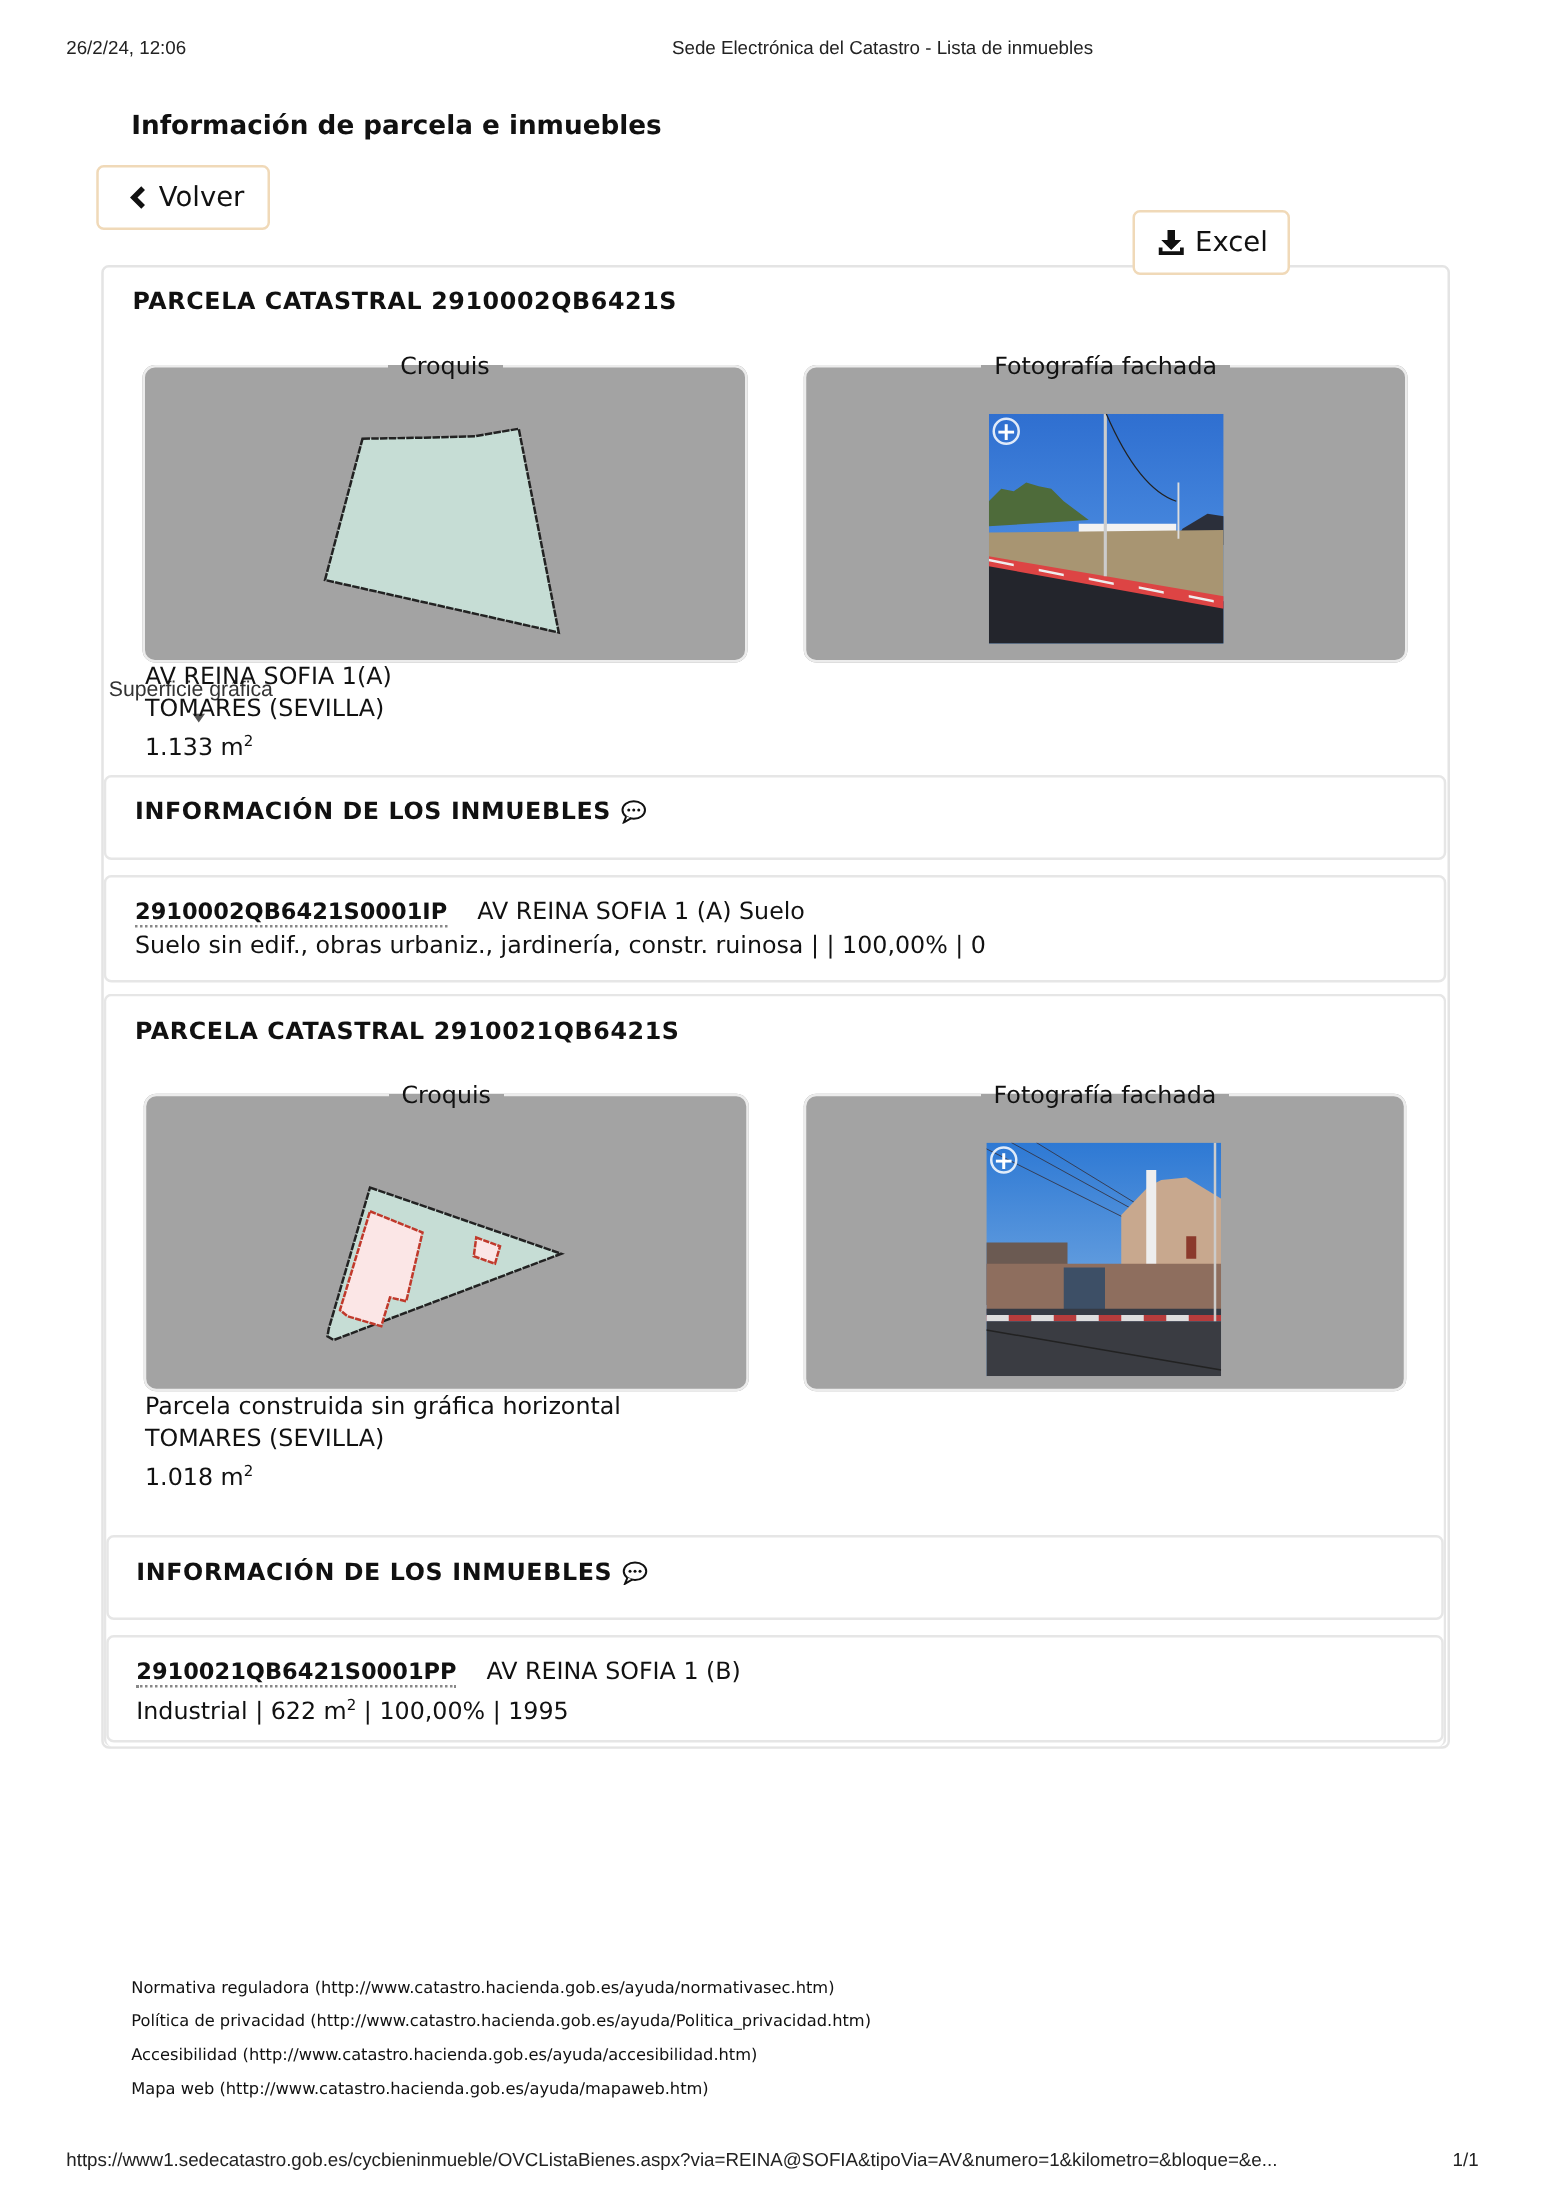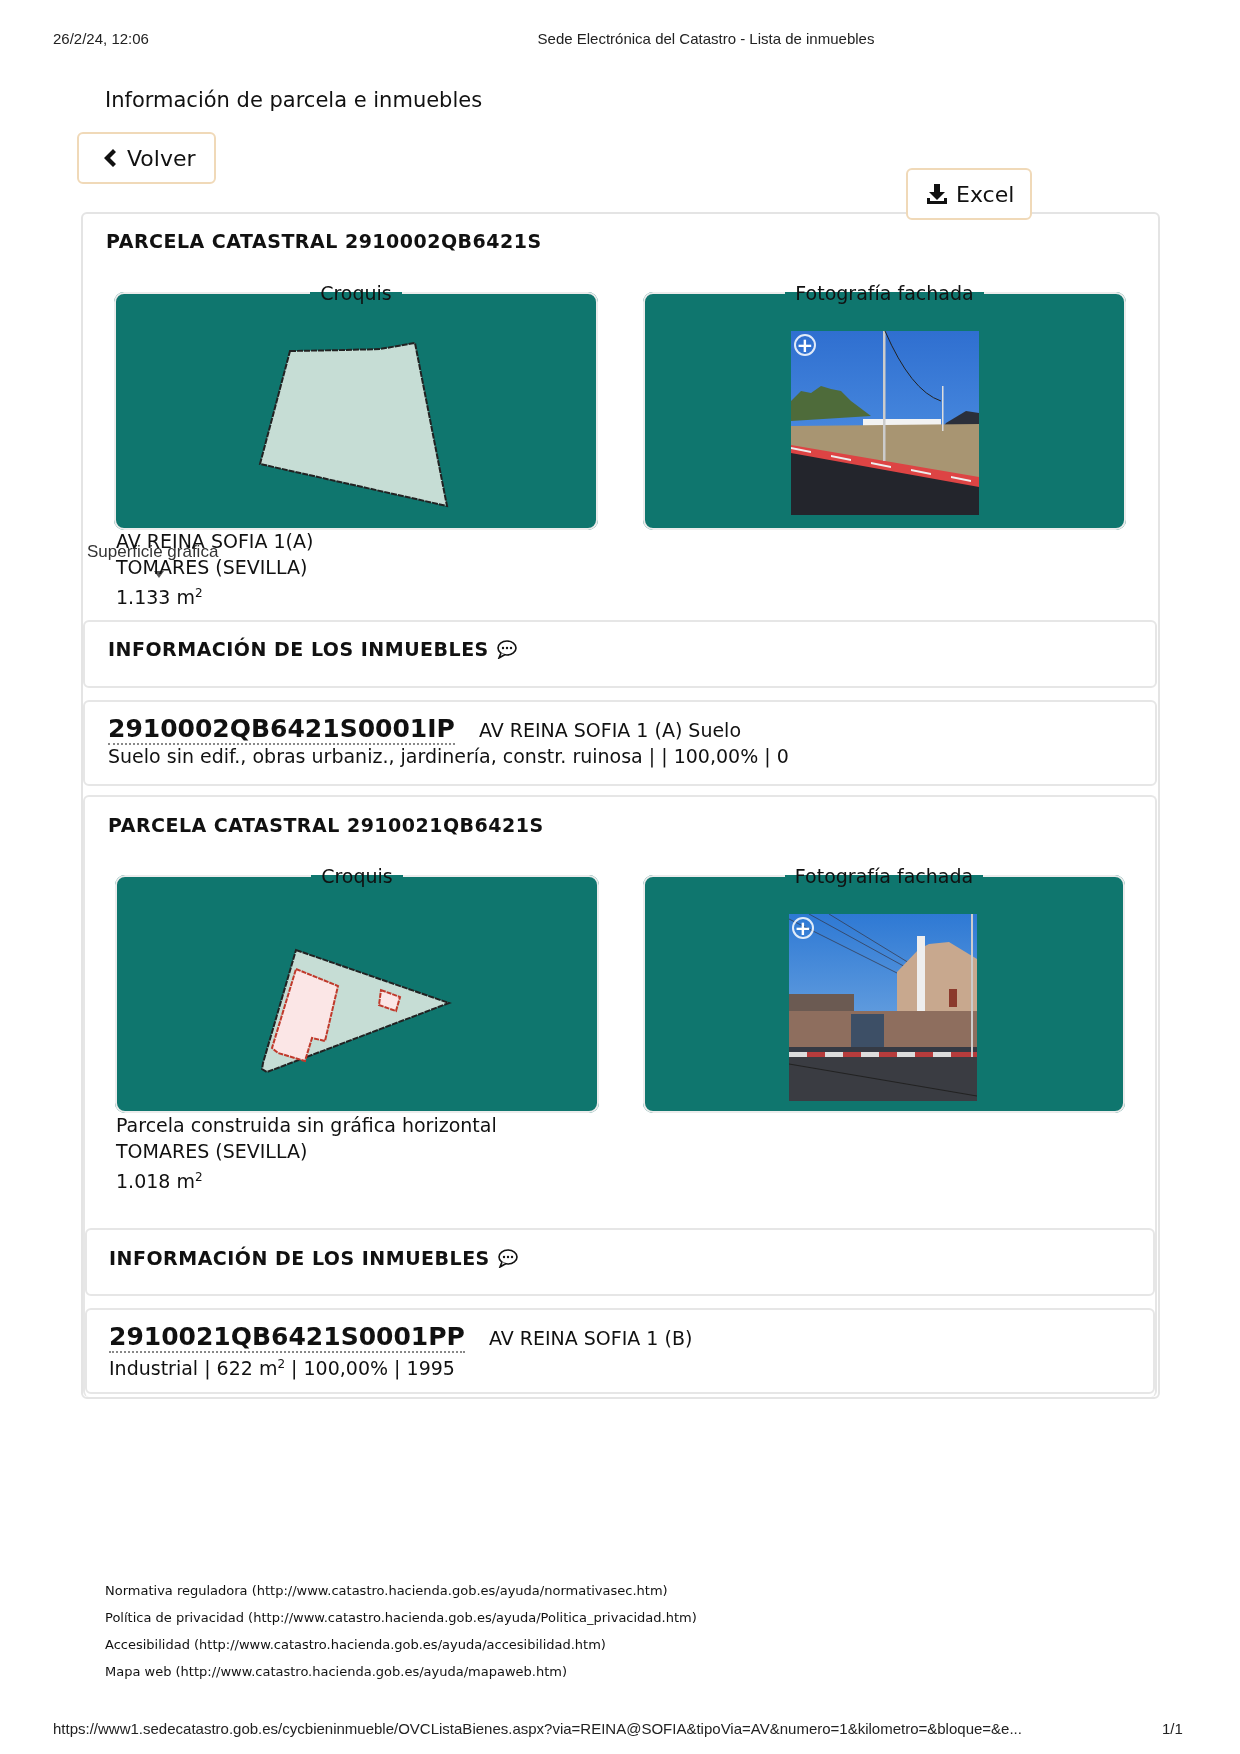--- a/index.html
+++ b/index.html
@@ -2,47 +2,47 @@
 <html><head>
 <meta charset="utf-8">
 <style>
   * { box-sizing: border-box; margin: 0; padding: 0; }
   html, body { width: 1240px; height: 1754px; background: #ffffff; }
   body { position: relative; font-family: "DejaVu Sans", sans-serif; color: #111; overflow: hidden; }
 
   .print-header-date { position: absolute; left: 53px; top: 30px; font-family: "Liberation Sans", sans-serif; font-size: 15px; color: #222; }
   .print-header-title { position: absolute; left: 0; width: 1420px; top: 30px; text-align: center; font-family: "Liberation Sans", sans-serif; font-size: 15px; color: #222; }
 
-  .page-title { position: absolute; left: 105px; top: 88px; font-size: 21px; font-weight: normal; color: #111; }
+  .page-title { position: absolute; left: 105px; top: 88px; font-size: 21px; font-weight: bold; color: #111; }
 
   .btn-volver { position: absolute; left: 77px; top: 132px; width: 139px; height: 52px; border: 2px solid #f0d9b8; border-radius: 6px; background: #fff; display: flex; align-items: center; padding-left: 20px; font-size: 22px; color: #111; cursor: pointer; }
   .btn-volver .chev { display: inline-block; width: 20px; height: 22px; margin-right: 8px; }
 
   .btn-excel { position: absolute; left: 906px; top: 168px; width: 126px; height: 52px; border: 2px solid #f0d9b8; border-radius: 6px; background: #fff; display: flex; align-items: center; padding-left: 18px; font-size: 22px; color: #111; cursor: pointer; z-index: 5; }
   .btn-excel .dl { display: inline-block; width: 22px; height: 22px; margin-right: 8px; }
 
   .outer-panel { position: absolute; left: 81px; top: 212px; width: 1079px; height: 1187px; border: 2px solid #e4e4e4; border-radius: 6px; background: #fff; }
 
   .parcel-title { position: absolute; font-size: 19px; font-weight: bold; letter-spacing: 0.5px; color: #111; }
 
-  fieldset.box { position: absolute; border: 2px solid #ececec; border-radius: 10px; background: #0f766e; }
+  fieldset.box { position: absolute; border: 2px solid #ececec; border-radius: 10px; background: #a3a3a3; }
   fieldset.box legend { margin: 0 auto; padding: 0 10px; font-size: 19px; color: #111; text-align: center; }
 
   .photo { position: absolute; overflow: hidden; }
   .photo .zoom-plus { position: absolute; left: 3px; top: 3px; width: 22px; height: 22px; border: 2px solid rgba(255,255,255,0.85); border-radius: 50%; display: flex; align-items: center; justify-content: center; color: #fff; font-size: 20px; font-weight: bold; line-height: 1; cursor: pointer; }
 
   .info-text { position: absolute; font-size: 19px; line-height: 26px; color: #111; }
   .overlay-label { position: absolute; font-family: "Liberation Sans", sans-serif; font-size: 17px; color: #333; }
   .overlay-arrow { position: absolute; width: 0; height: 0; border-left: 5px solid transparent; border-right: 5px solid transparent; border-top: 7px solid #555; }
 
   .inner-card { position: absolute; border: 2px solid #e6e6e6; border-radius: 6px; background: #fff; }
   .section-head { position: absolute; font-size: 19px; font-weight: bold; letter-spacing: 0.5px; color: #111; display: flex; align-items: center; }
   .section-head .chat { display: inline-block; width: 22px; height: 20px; margin-left: 7px; }
 
-  .ref-link { font-weight: bold; font-size: 25px; color: #111; border-bottom: 2px dotted #888; cursor: pointer; margin-top: 32px; }
+  .ref-link { font-weight: bold; font-size: 18px; color: #111; border-bottom: 2px dotted #888; cursor: pointer; margin-top: 32px; }
   .ref-row { position: absolute; font-size: 19px; line-height: 26px; color: #111; }
   .ref-row .addr { margin-left: 24px; }
 
   .footer-links { position: absolute; left: 105px; top: 1577px; font-size: 13px; line-height: 27px; color: #111; }
   .footer-links div { cursor: pointer; }
 
   .print-footer-url { position: absolute; left: 53px; top: 1720px; font-family: "Liberation Sans", sans-serif; font-size: 15px; color: #222; white-space: nowrap; }
   .print-footer-page { position: absolute; left: 1162px; top: 1720px; font-family: "Liberation Sans", sans-serif; font-size: 15px; color: #222; }
 </style>
 </head>

